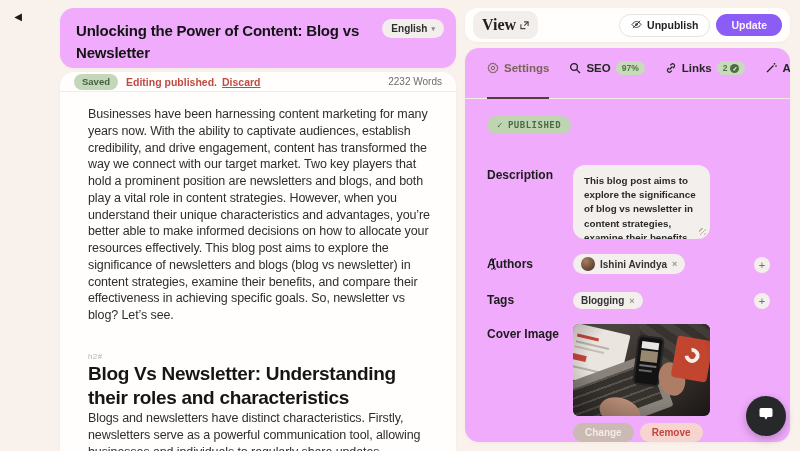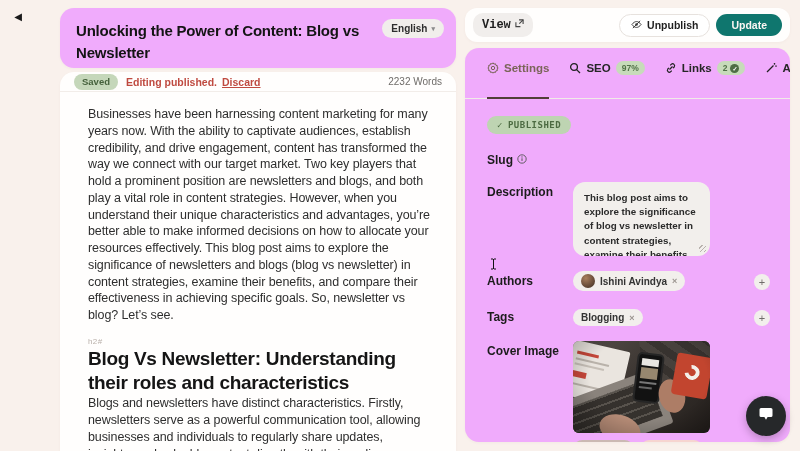--- a/index.html
+++ b/index.html
@@ -34,35 +34,35 @@
   .saved-badge { background:#c5d7ba; color:#44603b; font-size:9.5px; font-weight:bold;
     padding:2.5px 8px; border-radius:9px; }
   .edit-note { color:#bf4a40; font-size:10.5px; font-weight:bold; }
   .discard-link { color:#bf4a40; font-size:10.5px; font-weight:bold; text-decoration:underline;
     cursor:pointer; margin-left:-3px; }
   .bar-spacer { flex:1; }
   .word-count { color:#6f6c69; font-size:10px; }
 
   .editor-body { padding:14px 26px 0 28px; cursor:text; }
   .editor-body p { font-size:12.5px; line-height:1.34; color:#2e2e2e; letter-spacing:-.1px; }
-  .h2-tag { font-size:8px; color:#b9b0aa; letter-spacing:.4px; margin-top:13px; }
+  .h2-tag { font-size:8px; color:#b9b0aa; letter-spacing:.4px; margin-top:28px; }
   .editor-body h2 { font-size:19px; line-height:1.28; color:#151515; letter-spacing:-.3px;
     margin:1px 0 0 0; }
 
   
   .toolbar { position:absolute; left:465px; top:8px; width:325px; height:34px; border-radius:12px;
     display:flex; align-items:center; padding:0 8px; gap:6px; background:#fffefd;
     box-shadow:0 1px 3px rgba(90,60,40,.04); }
-  .view-btn { background:#f1eeec; border:none; border-radius:10px; padding:5px 9px; font-size:12px;
+  .view-btn { background:#f1eeec; border:none; border-radius:10px; padding:5px 9px; font-size:16px;
     font-weight:bold; color:#1f1f1f; display:flex; align-items:center; gap:4px; cursor:pointer;
-    font-family:Liberation Mono, monospace; }
+    font-family:Liberation Serif, serif; }
   .unpublish-btn { background:#fff; border:1px solid #e7e2de; border-radius:15px; padding:4px 11px;
     font-size:10.5px; font-weight:bold; color:#1f1f1f; display:flex; align-items:center; gap:5px;
     cursor:pointer; font-family:inherit; }
-  .update-btn { background:#0f766e; border:none; border-radius:15px; padding:5px 15px;
+  .update-btn { background:#8b5cf6; border:none; border-radius:15px; padding:5px 15px;
     font-size:10.5px; font-weight:bold; color:#fbf6f3; cursor:default; font-family:inherit; }
 
   
   .settings-card { position:absolute; left:465px; top:48px; width:325px; height:394px;
     overflow:hidden; }
   .tabs { display:flex; gap:20px; padding:13px 22px 0 22px; border-bottom:1px solid #f0ebe7; }
   .tab { display:flex; align-items:center; gap:5px; font-size:11.5px; font-weight:bold;
     color:#262626; padding-bottom:23px; cursor:pointer; }
   .tab.active { color:#7a6458; border-bottom:2.5px solid #503f37; margin-bottom:-1px; }
   .tab .t-badge { background:#c7dbba; color:#517147; font-size:8.5px; font-weight:bold;
@@ -260,30 +260,20 @@
     <div class="frow" style="margin-bottom:16px;">
       <div class="fctrl">
         <span class="pub-badge">
           <span>✓</span>
           <span>PUBLISHED</span>
         </span>
       </div>
     </div>
 
     <div class="frow" style="margin-bottom:15px;">
-      <div class="flabel">
-        <span>Slug</span>
-        <span>
-          <svg width="10" height="10" viewBox="0 0 10 10">
-              <circle cx="5" cy="5" r="4.2" fill="none" stroke="#555" stroke-width=".9"></circle>
-              <path d="M5 4.3v2.6" stroke="#555" stroke-width="1"></path>
-              <circle cx="5" cy="2.9" r=".6" fill="#555"></circle>
-            </svg>
-        </span>
-      </div>
     </div>
 
     <div class="frow" style="margin-bottom:15px;">
       <div class="flabel">Description</div>
       <div class="fctrl">
         <div class="ta-wrap">
           <textarea class="desc" style="">This blog post aims to explore the significance of blog vs newsletter in content strategies, examine their benefits, and</textarea>
           <div class="ta-handle"></div>
         </div>
       </div>

